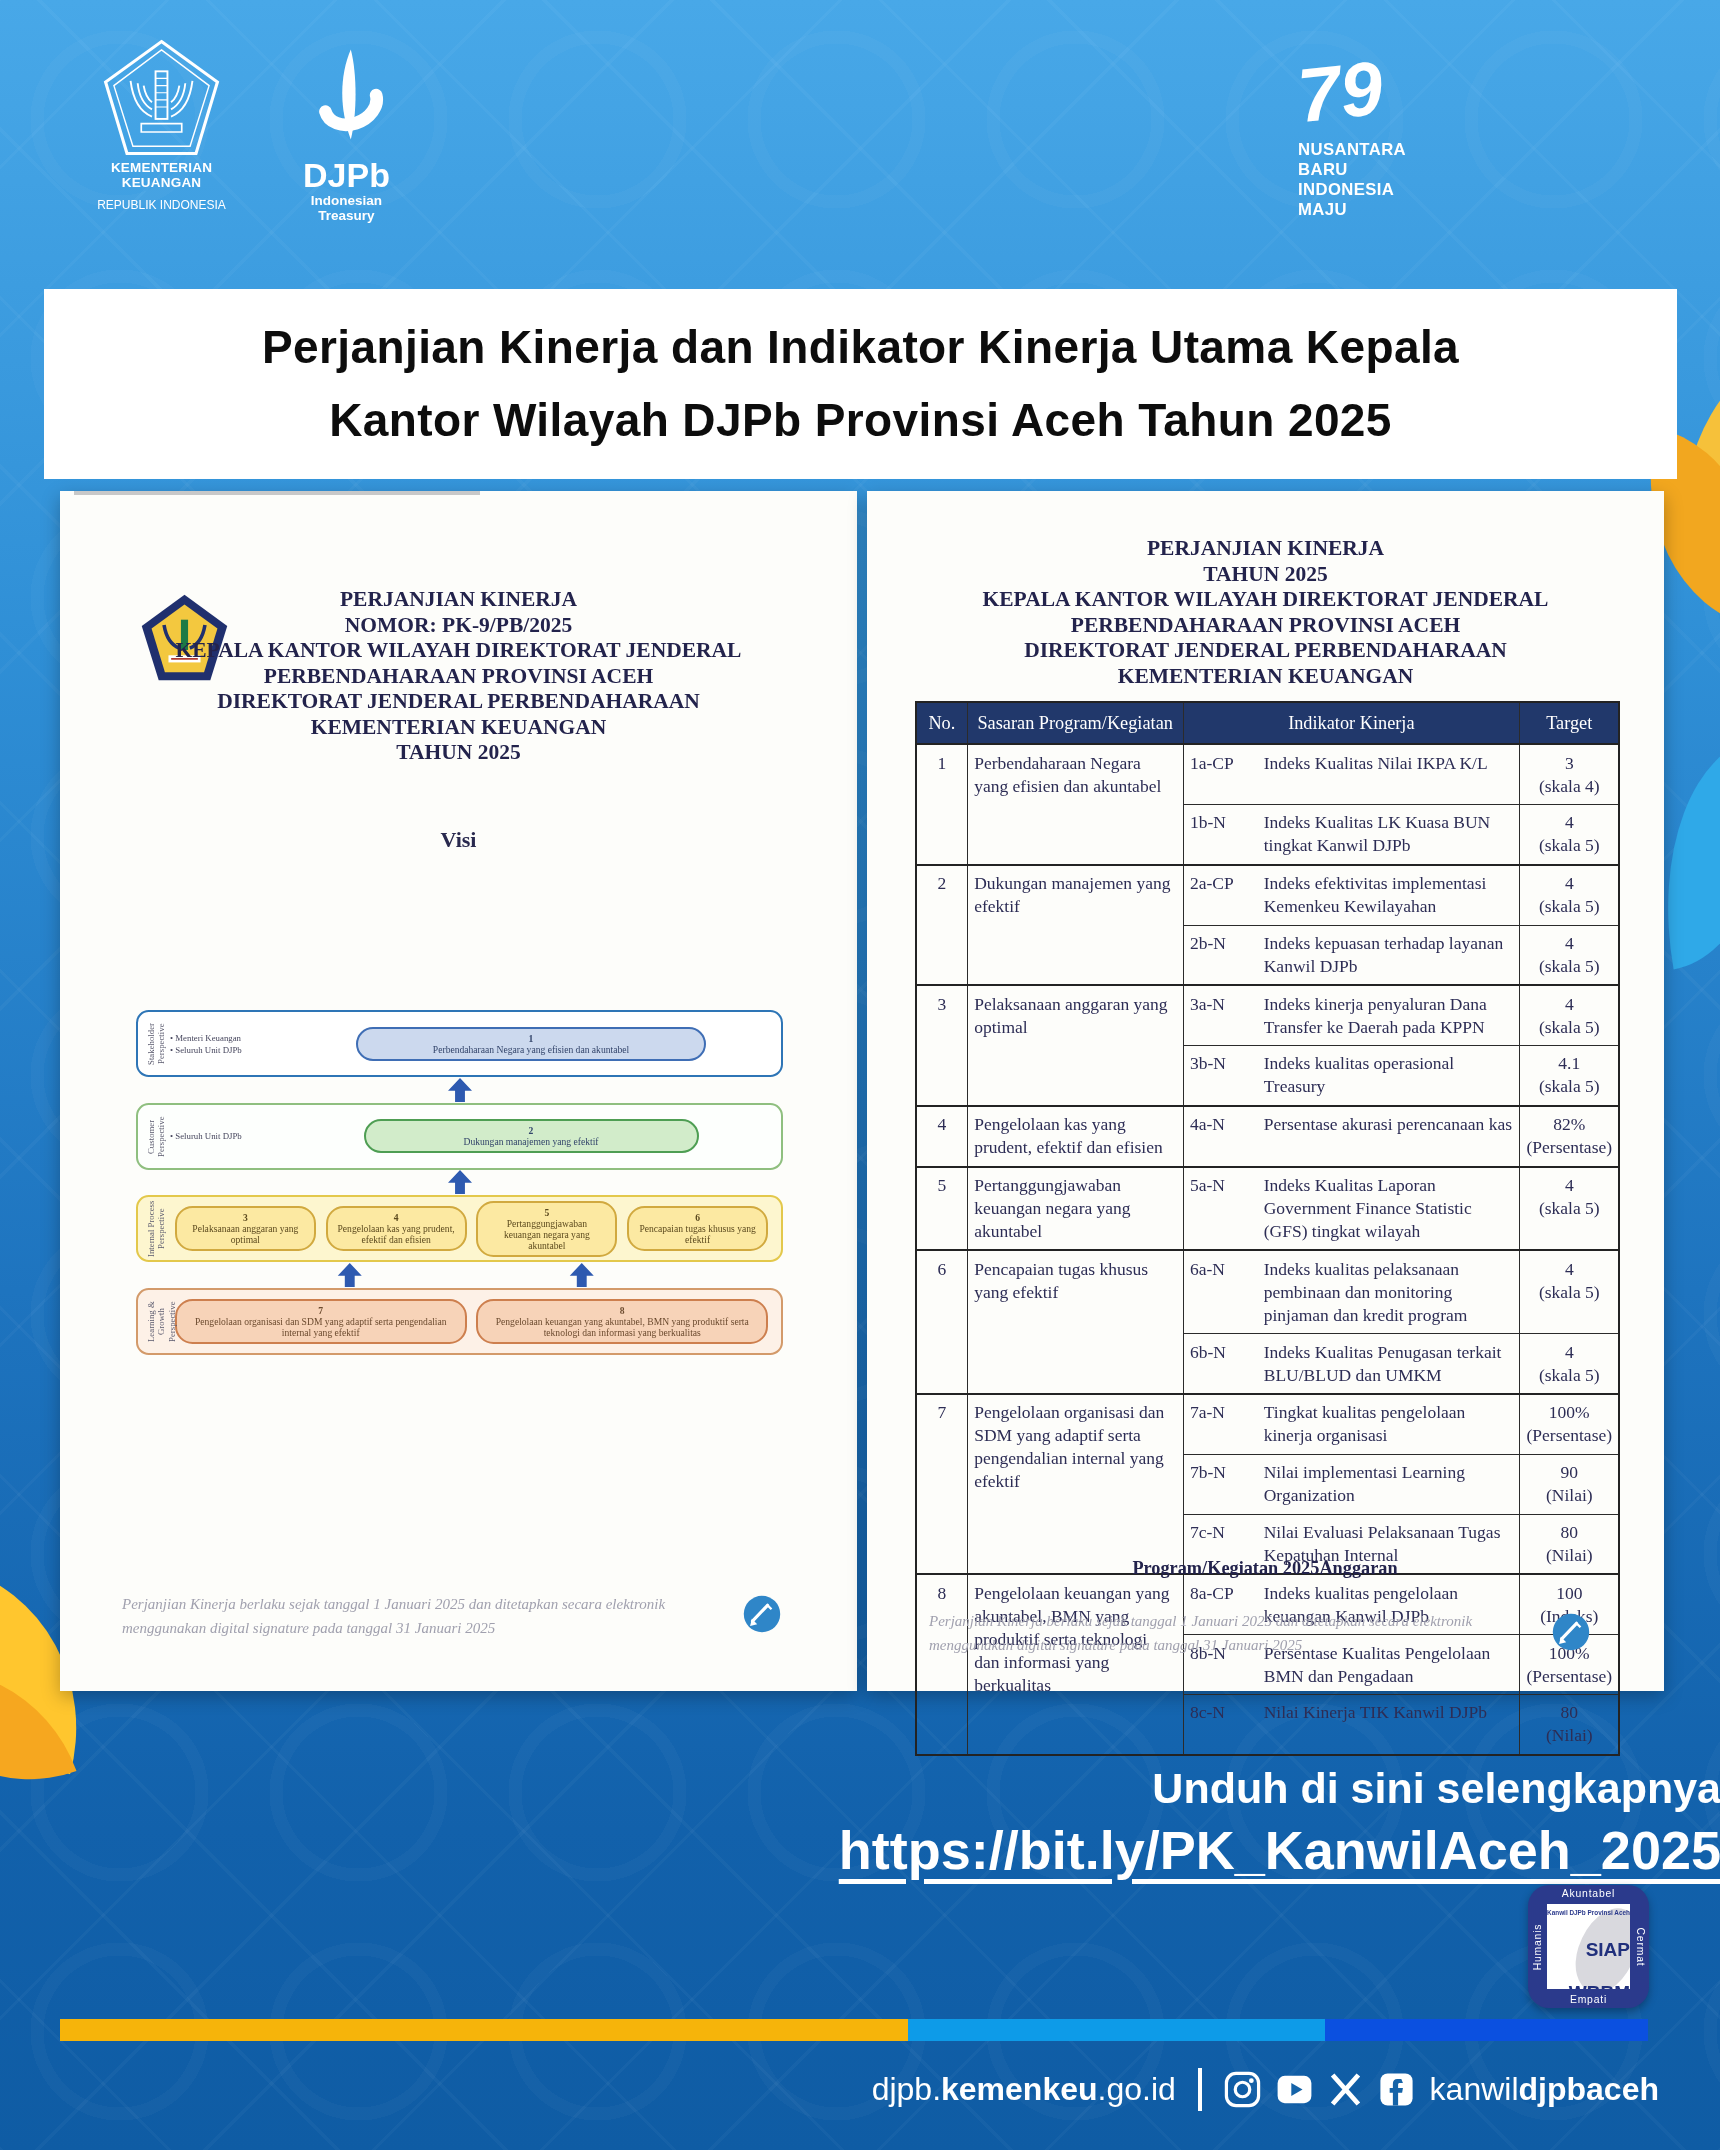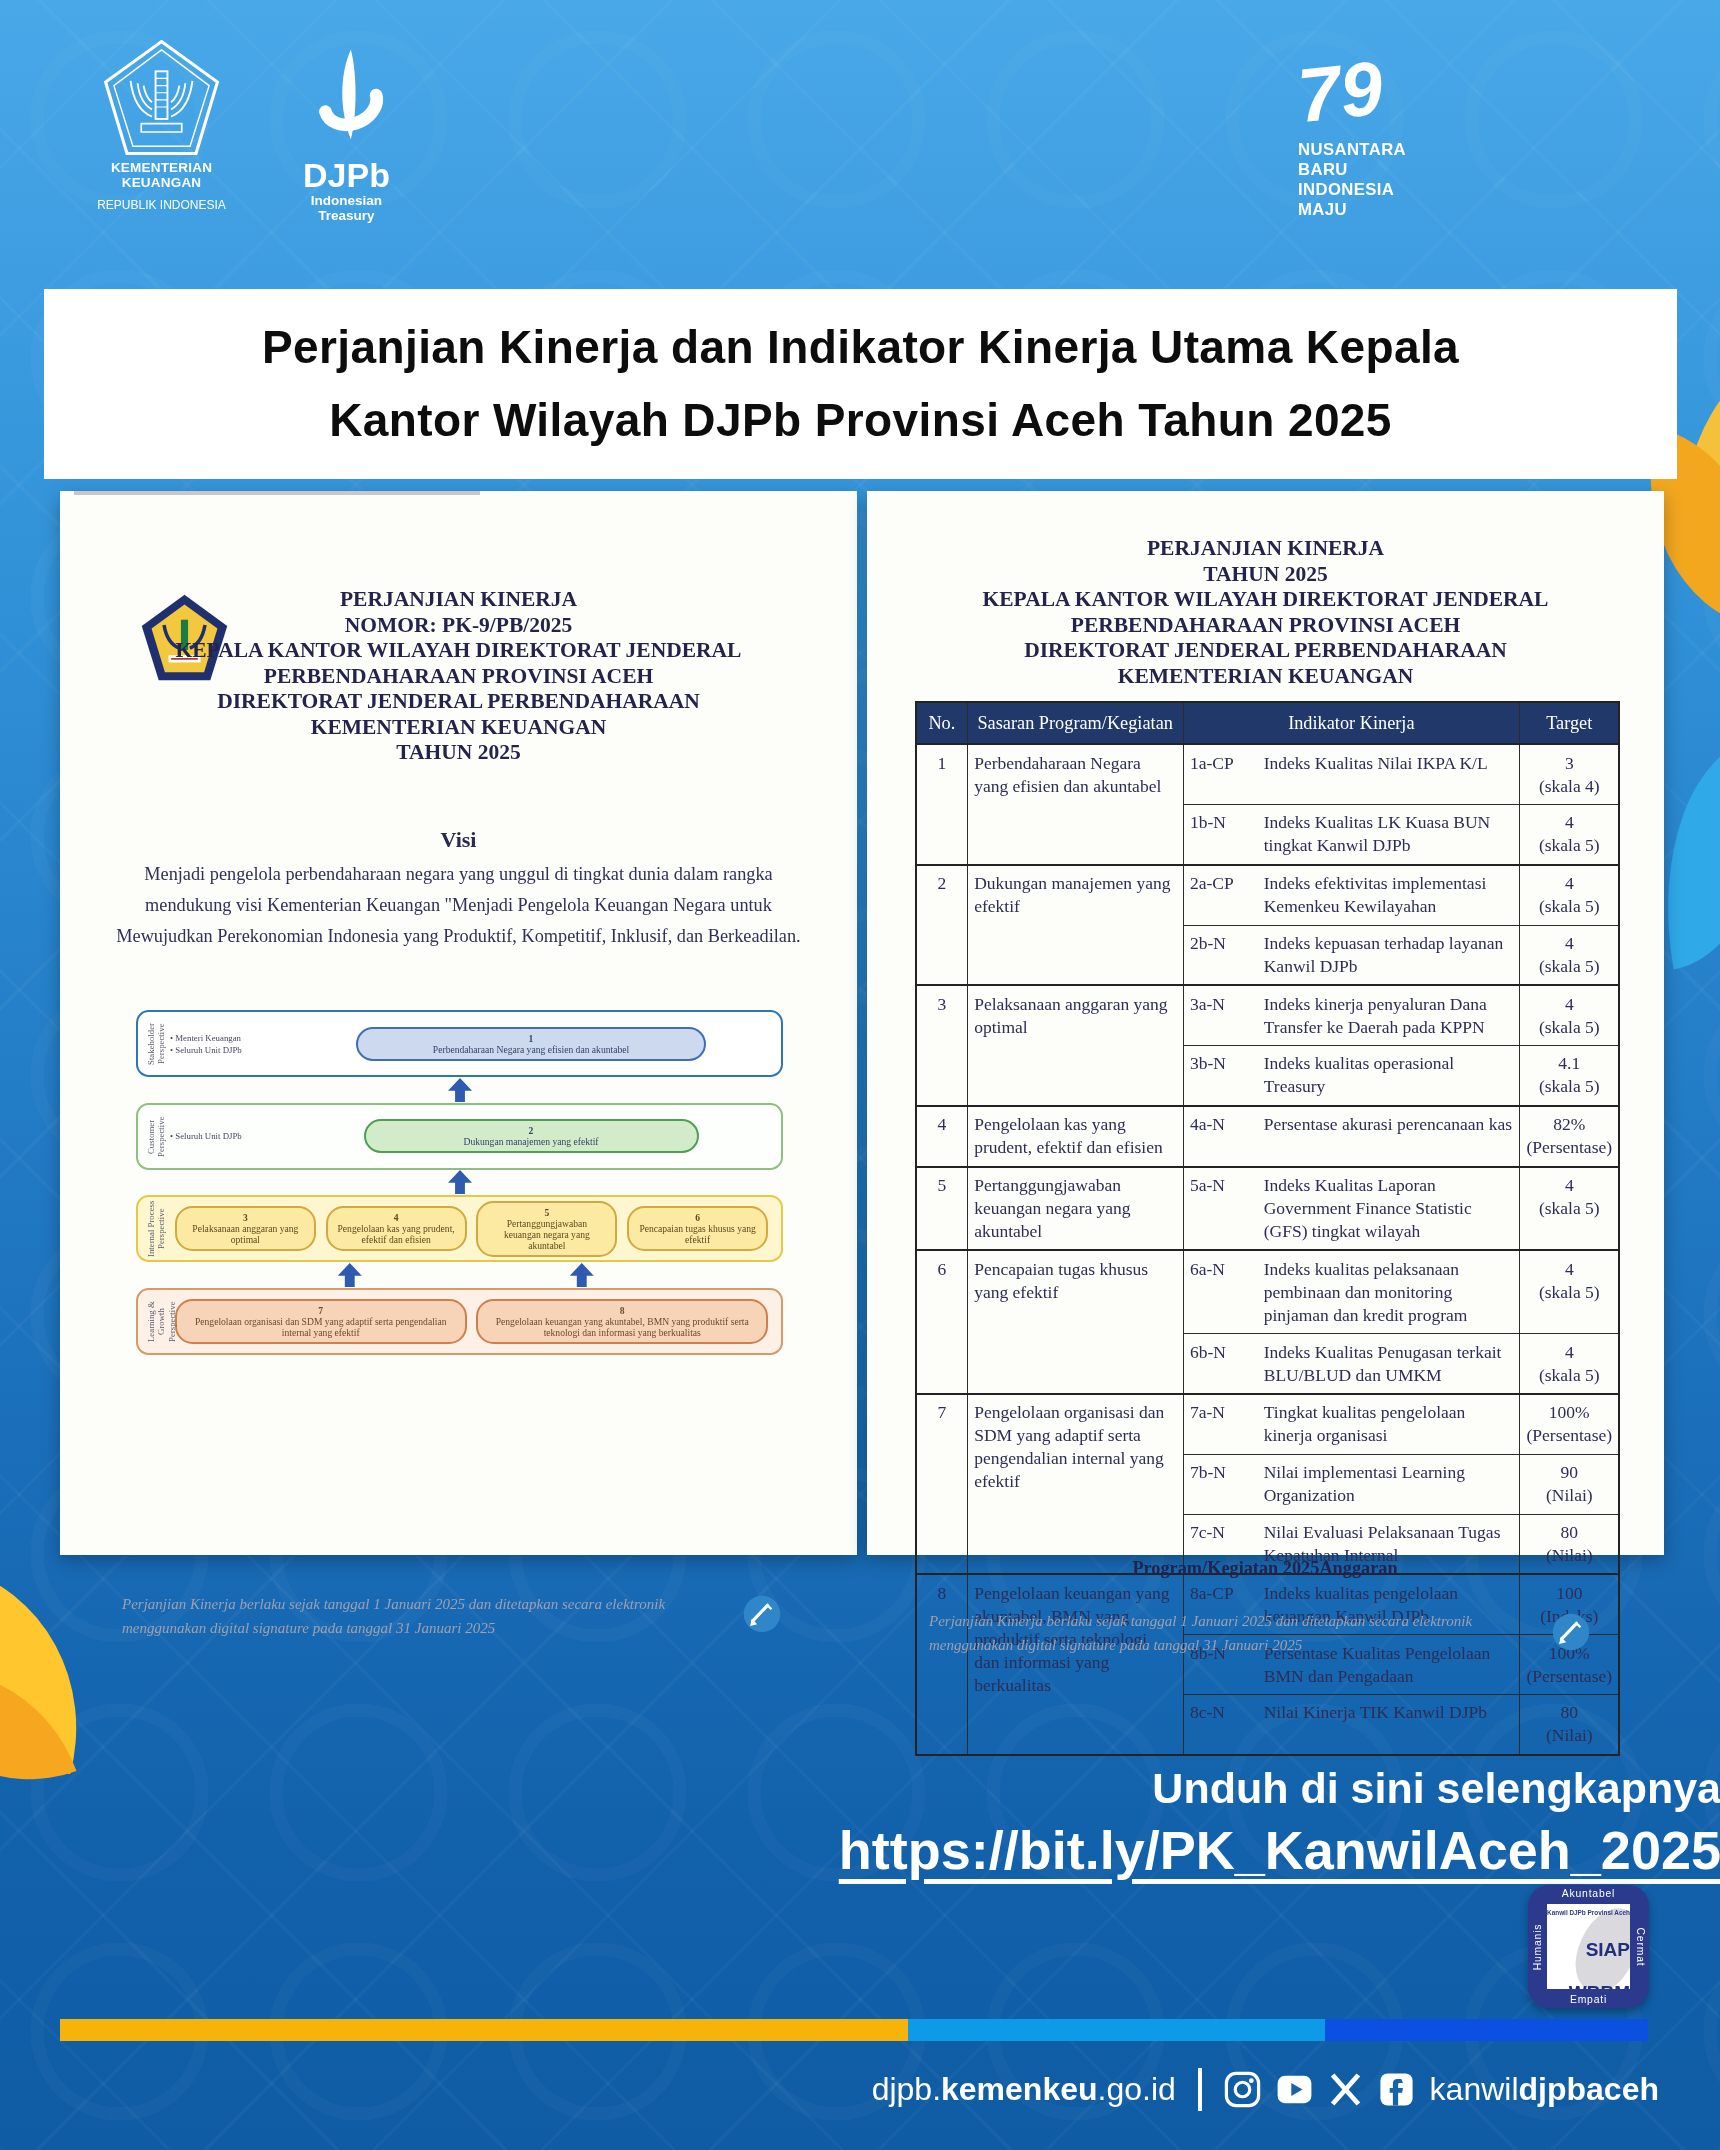--- a/index.html
+++ b/index.html
@@ -38,21 +38,21 @@
   .hdr-intress .box:after{right:22px;bottom:-11px;}
   .hdr-intress .word{font-size:53px;font-weight:800;font-style:italic;letter-spacing:0.8px;}
   .hdr-intress .sub{font-size:21px;font-weight:bold;margin-top:8px;letter-spacing:0.4px;}
 
   
   .banner{position:absolute;left:44px;top:289px;width:1633px;height:190px;background:#ffffff;
     display:flex;flex-direction:column;justify-content:center;text-align:center;}
   .banner .line{font-size:46px;font-weight:800;color:#0d0d0d;line-height:73px;letter-spacing:0.4px;}
 
   
-  .page{position:absolute;top:491px;width:797px;height:1064px;background:#fdfdfa;
+  .page{position:absolute;top:491px;width:797px;height:1200px;background:#fdfdfa;
     box-shadow:0 6.4px 17.5px rgba(0,0,0,.28);color:#29294e;}
   .page-left{left:60px;}
   .page-right{left:867px;}
   .scan-edge{position:absolute;top:0;left:14.3px;width:406px;height:4px;background:#c8c8c8;}
   .doc{font-family:"Liberation Serif",serif;}
   .doc-title{position:absolute;left:0;width:100%;text-align:center;font-family:"Liberation Serif",serif;
     font-weight:bold;color:#23234c;}
   .doc-title .tl{font-size:21.5px;line-height:25.5px;}
   .page-left .doc-title{top:96px;}
   .page-right .doc-title{top:45px;}
@@ -204,21 +204,20 @@
     <div class="doc-title">
       <div class="tl">PERJANJIAN  KINERJA</div>
       <div class="tl">NOMOR: PK-9/PB/2025</div>
       <div class="tl">KEPALA KANTOR WILAYAH DIREKTORAT JENDERAL</div>
       <div class="tl">PERBENDAHARAAN PROVINSI ACEH</div>
       <div class="tl">DIREKTORAT JENDERAL PERBENDAHARAAN</div>
       <div class="tl">KEMENTERIAN KEUANGAN</div>
       <div class="tl">TAHUN 2025</div>
     </div>
     <div class="visi-h">Visi</div>
-    <div class="visi-p">Menjadi pengelola perbendaharaan negara yang unggul di tingkat dunia dalam rangka mendukung visi Kementerian Keuangan "Menjadi Pengelola Keuangan Negara untuk Mewujudkan Perekonomian Indonesia yang Produktif, Kompetitif, Inklusif, dan Berkeadilan.</div>
     <div class="smap">
         <div class="smap-row theme-blue">
           <span class="smap-label">Stakeholder Perspective</span>
           <div class="smap-bullets">
             <div>• Menteri Keuangan</div>
             <div>• Seluruh Unit DJPb</div>
           </div>
           <div class="smap-boxes">
             <div class="smap-pill pill-blue">
               <div class="num">1</div>

